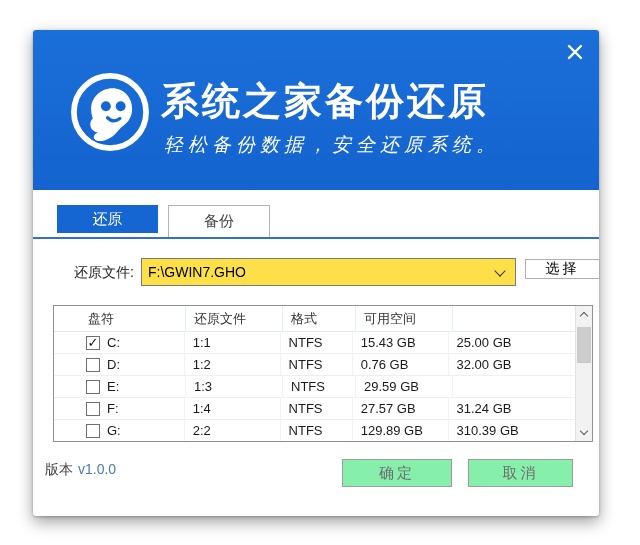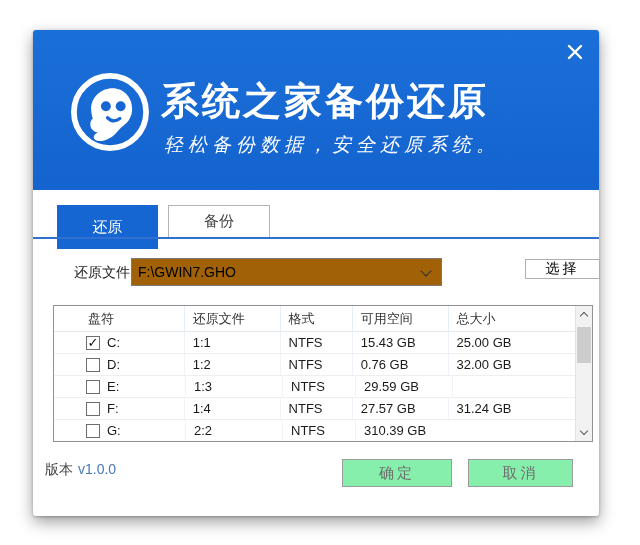--- a/index.html
+++ b/index.html
@@ -16,33 +16,33 @@
   .close-btn { position:absolute; top:9px; right:11px; width:26px; height:26px;
     display:flex; align-items:center; justify-content:center; cursor:pointer; }
   .logo { position:absolute; left:36px; top:41px; width:82px; height:82px; }
   .app-title { position:absolute; left:128px; top:46px; color:#fff; font-size:38px;
     font-weight:bold; letter-spacing:3px; white-space:nowrap; }
   .app-subtitle { position:absolute; left:131px; top:102px; color:#fff; font-size:19px;
     letter-spacing:5px; font-style:italic; white-space:nowrap;
     font-family:"DejaVu Serif","Liberation Serif",serif; }
 
   
-  .tab { position:absolute; top:175px; height:44px; display:flex; align-items:center;
+  .tab { position:absolute; top:175px; height:28px; display:flex; align-items:center;
     justify-content:center; font-size:15px; cursor:pointer; }
   .tab-active { left:24px; width:101px; background:#1565d2; color:#fff; }
   .tab-inactive { left:135px; width:102px; background:#fff; color:#444;
     border:1px solid #b3b3b3; border-bottom:none; height:32px; }
   .accent-line { position:absolute; left:0; top:207px; width:566px; height:2px;
     background:#3071d0; }
 
   
   .file-label { position:absolute; left:12px; top:228px; height:28px; line-height:28px;
     font-size:14px; color:#222;margin-left:29px; }
-  .combo { position:absolute; left:98px; top:228px; width:311px; height:28px;
-    background:#a16207; border:1px solid #7a7a7a; cursor:pointer; }
+  .combo { position:absolute; left:108px; top:228px; width:375px; height:28px;
+    background:#fde047; border:1px solid #7a7a7a; cursor:pointer; }
   .combo-value { position:absolute; left:6px; top:0; height:26px; line-height:26px;
     font-size:14px; color:#000; white-space:nowrap; }
   .combo-chevron { position:absolute; right:11px; top:8px; width:8px; height:8px;
     border-right:1.7px solid #333; border-bottom:1.7px solid #333;
     transform:rotate(45deg); }
   .select-btn { position:absolute; left:492px; top:229px; width:75px; height:20px;
     background:#fff; border:1px solid #b0b0b0; color:#000000; font-size:14px;
     display:flex; align-items:center; justify-content:center; letter-spacing:3px;
     cursor:pointer; }
 
@@ -124,21 +124,20 @@
     <div class="combo-chevron"></div>
   </div>
   <div class="select-btn">选择</div>
 
   <div class="table">
     <div class="thead">
       <div class="th col1">盘符</div>
       <div class="th col2">还原文件</div>
       <div class="th col3">格式</div>
       <div class="th col4">可用空间</div>
-      <div class="th col5">总大小</div>
     </div>
     <div class="tbody" id="table-body">
         <div class="tr">
           <div class="td col1 drive-cell">
             <div class="cbx">✓</div>
             <span class="drive-label">C:</span>
           </div>
           <div class="td col2">1:1</div>
           <div class="td col3">NTFS</div>
           <div class="td col4">15.43 GB</div>
@@ -173,20 +172,21 @@
           <div class="td col4">27.57 GB</div>
           <div class="td col5">31.24 GB</div>
         </div>
         <div class="tr">
           <div class="td col1 drive-cell">
             <div class="cbx"></div>
             <span class="drive-label">G:</span>
           </div>
           <div class="td col2">2:2</div>
           <div class="td col3">NTFS</div>
+          <div class="td col4">129.89 GB</div>
           <div class="td col5">310.39 GB</div>
         </div>
       </div>
     <div class="scrollbar">
       <div class="sb-btn sb-up">
           <div class="sb-chev up"></div>
         </div>
       <div class="sb-thumb"></div>
       <div class="sb-btn sb-down">
           <div class="sb-chev down"></div>

